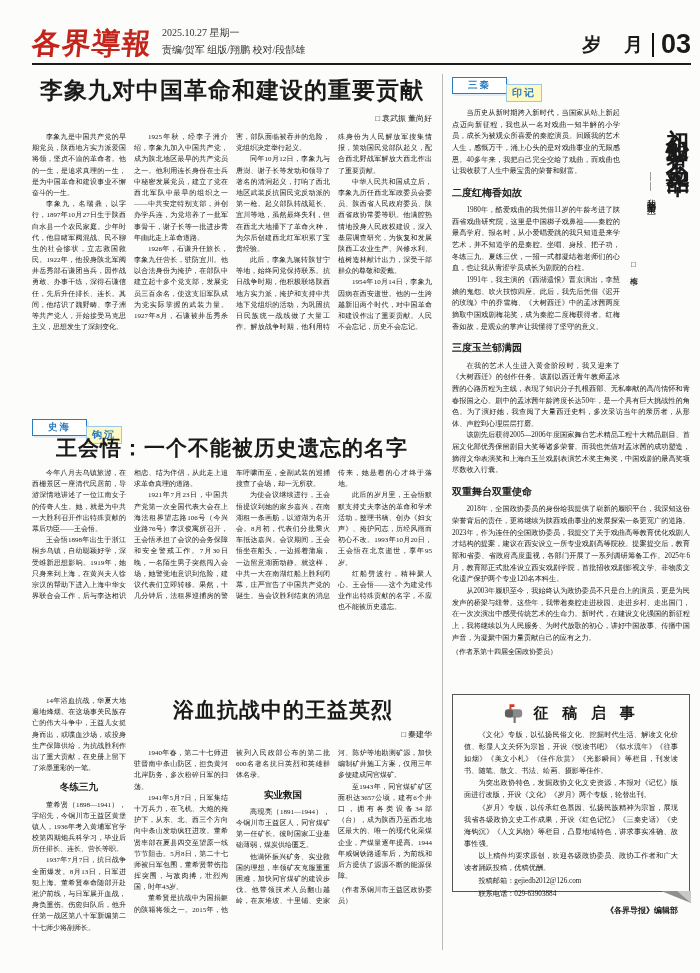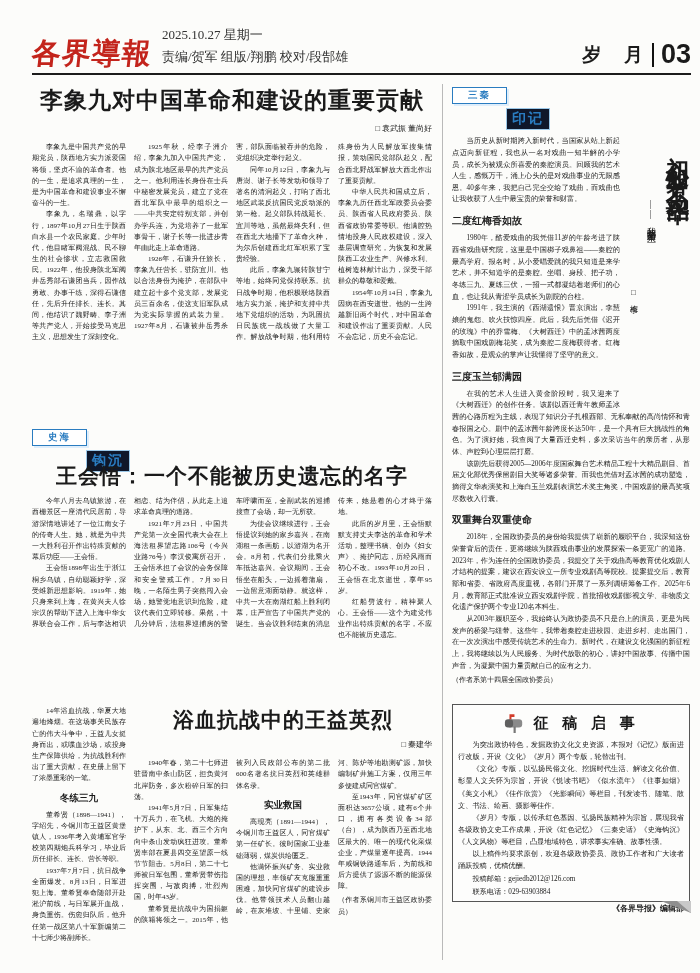--- a/index.html
+++ b/index.html
@@ -7,21 +7,21 @@
     width:700px;height:973px;background:#fcfcfa;color:#1a1a1a;
     font-family:"Liberation Serif","DejaVu Serif",serif;overflow:hidden;
   }
   .page{box-sizing:border-box;width:700px;height:973px;padding:24px 9px 0 32px;}
 
   
   .hrow{display:flex;align-items:flex-end;justify-content:space-between;}
   .hleft{display:flex;align-items:flex-end;}
   .logo{font-size:29px;font-weight:bold;color:#c3241c;letter-spacing:1px;
         transform:skewX(-6deg);line-height:1;}
-  .pubinfo{font-size:13px;line-height:1.7;margin-left:10px;color:#333;}
+  .pubinfo{font-size:10px;line-height:1.7;margin-left:10px;color:#333;}
   .hright{display:flex;align-items:center;}
   .section-title{font-size:19px;font-weight:bold;letter-spacing:9px;}
   .vbar{width:2px;height:24px;background:#111;margin:0 7px 0 0;}
   .pagenum{font-size:27px;font-weight:bold;font-family:"Liberation Sans",sans-serif;line-height:1;}
   .toprule{border-bottom:2.5px solid #1c1c1c;margin-top:5px;}
 
   
   .main{display:flex;margin-top:9px;}
   .leftcol{width:400px;flex:none;}
   .rightcol{width:238px;flex:none;border-left:1px solid #b9b9b9;margin-left:10px;padding-left:9px;}
@@ -30,22 +30,22 @@
   .a1 h1{font-size:23px;text-align:center;letter-spacing:1px;margin:1px 0 7px;}
   .byline{text-align:right;font-size:8px;margin:0 0 8px;color:#222;}
   .bp{margin:0;text-indent:2em;text-align:justify;}
   .body4{column-count:4;column-gap:8px;font-size:7px;line-height:1.6;overflow:hidden;}
   .a1{height:336px;overflow:hidden;}
   .a1 .body4{height:268px;}
 
   .badge{display:inline-flex;align-items:flex-start;font-family:"Liberation Sans",sans-serif;}
   .badge .b1{border:1px solid #2a7cc0;color:#2a7cc0;font-size:9.5px;font-weight:bold;
              padding:1px 15px;background:#fff;letter-spacing:2px;box-shadow:2px 2px 0 #dfeefb;}
-  .badge .b2{background:#0f172a;border:1px solid #9cc8e8;color:#2a7cc0;font-size:14px;
-             font-weight:bold;padding:1px 5px;margin-left:-1px;margin-top:21px;letter-spacing:2px;}
+  .badge .b2{background:#fef9c3;border:1px solid #9cc8e8;color:#2a7cc0;font-size:10px;
+             font-weight:bold;padding:1px 5px;margin-left:-1px;margin-top:7px;letter-spacing:2px;}
 
   .a2{height:274px;overflow:hidden;margin-top:6px;}
   .a2 h2{font-size:21px;text-align:center;letter-spacing:1px;margin:-10px 0 6px;}
   .a2 .body4{height:190px;}
 
   .a3{margin-top:6px;height:254px;overflow:hidden;display:flex;gap:8px;}
   .a3c1{width:94px;flex:none;font-size:7px;line-height:1.6;overflow:hidden;}
   .a3r{flex:1;min-width:0;}
   .a3r h2{font-size:21px;text-align:center;letter-spacing:1px;margin:0 0 5px;}
   .a3cols{column-count:3;column-gap:8px;font-size:7px;line-height:1.6;height:198px;overflow:hidden;}
@@ -58,21 +58,21 @@
   .vtitle{float:right;width:62px;height:258px;writing-mode:vertical-rl;
           margin:2px 0 8px 8px;overflow:hidden;}
   .vt-main{font-size:23px;font-weight:bold;letter-spacing:5px;line-height:1.15;}
   .vt-sub{font-size:9px;padding-top:62px;margin:0 5px;letter-spacing:1px;}
   .vt-auth{font-size:8px;padding-top:150px;}
   .rbody{font-size:7.2px;line-height:1.62;}
   .rhead{font-size:10px;font-weight:bold;text-align:left;text-indent:0;margin:7px 0 4px;color:#222;}
 
   
   .notice{position:relative;border:1.3px solid #555;margin-top:8px;height:198px;
-          box-sizing:border-box;padding:8px 5px 6px;background:#fdfdfc;}
+          box-sizing:border-box;padding:8px 11px 6px;background:#fdfdfc;}
   .ntitle{display:flex;justify-content:center;align-items:center;gap:7px;margin-bottom:6px;}
   .ntitle .nt{font-size:15px;font-weight:bold;letter-spacing:5px;}
   .nbody{font-size:7.2px;line-height:1.68;}
   .ncontact{text-indent:2em;margin:1px 0;}
   .nsign{text-align:right;font-weight:bold;font-size:8px;margin-top:4px;}
   .fold1{position:absolute;right:-2px;bottom:-12px;width:0;height:0;
          border-left:30px solid transparent;border-top:12px solid #8f8f8f;}
   .fold2{position:absolute;right:-2px;bottom:-12px;width:0;height:0;
          border-left:14px solid transparent;border-top:12px solid #c9c9c9;}
 </style>
@@ -190,22 +190,22 @@
         <div class="ntitle">
           <svg width="24" height="20" viewBox="0 0 24 22">
             <rect x="5" y="7" width="16" height="9" rx="3.5" fill="#8a8a8a"></rect>
             <rect x="2" y="7" width="9" height="9" rx="3.5" fill="#5f5f5f"></rect>
             <rect x="11.5" y="15" width="2.4" height="7" fill="#777"></rect>
             <path d="M7 7 L7 1.5 L12.5 1.5 L12.5 4.5 L9.2 4.5 L9.2 7 Z" fill="#d23b2a"></path>
           </svg>
           <span class="nt">征 稿 启 事</span>
         </div>
         <div class="nbody">
+          <p class="bp">《文化》专版，以弘扬民俗文化、挖掘时代生活、解读文化价值、彰显人文关怀为宗旨，开设《悦读书吧》《似水流年》《往事如烟》《美文小札》《佳作欣赏》《光影瞬间》等栏目，刊发读书、随笔、散文、书法、绘画、摄影等佳作。</p>
           <p class="bp">为突出政协特色，发掘政协文化文史资源，本报对《记忆》版面进行改版，开设《文化》《岁月》两个专版，轮替出刊。</p>
-          <p class="bp">《文化》专版，以弘扬民俗文化、挖掘时代生活、解读文化价值、彰显人文关怀为宗旨，开设《悦读书吧》《似水流年》《往事如烟》《美文小札》《佳作欣赏》《光影瞬间》等栏目，刊发读书、随笔、散文、书法、绘画、摄影等佳作。</p>
           <p class="bp">《岁月》专版，以传承红色基因、弘扬民族精神为宗旨，展现我省各级政协文史工作成果，开设《红色记忆》《三秦史话》《史海钩沉》《人文风物》等栏目，凸显地域特色，讲求事实准确、故事性强。</p>
           <p class="bp">以上稿件均要求原创，欢迎各级政协委员、政协工作者和广大读者踊跃投稿，优稿优酬。</p>
           <p class="ncontact bp">投稿邮箱：gejiedb2012@126.com</p>
           <p class="ncontact bp">联系电话：029-63903884</p>
           <div class="nsign">《各界导报》编辑部</div>
         </div>
         <div class="fold1"></div>
         <div class="fold2"></div>
       </div>
 

